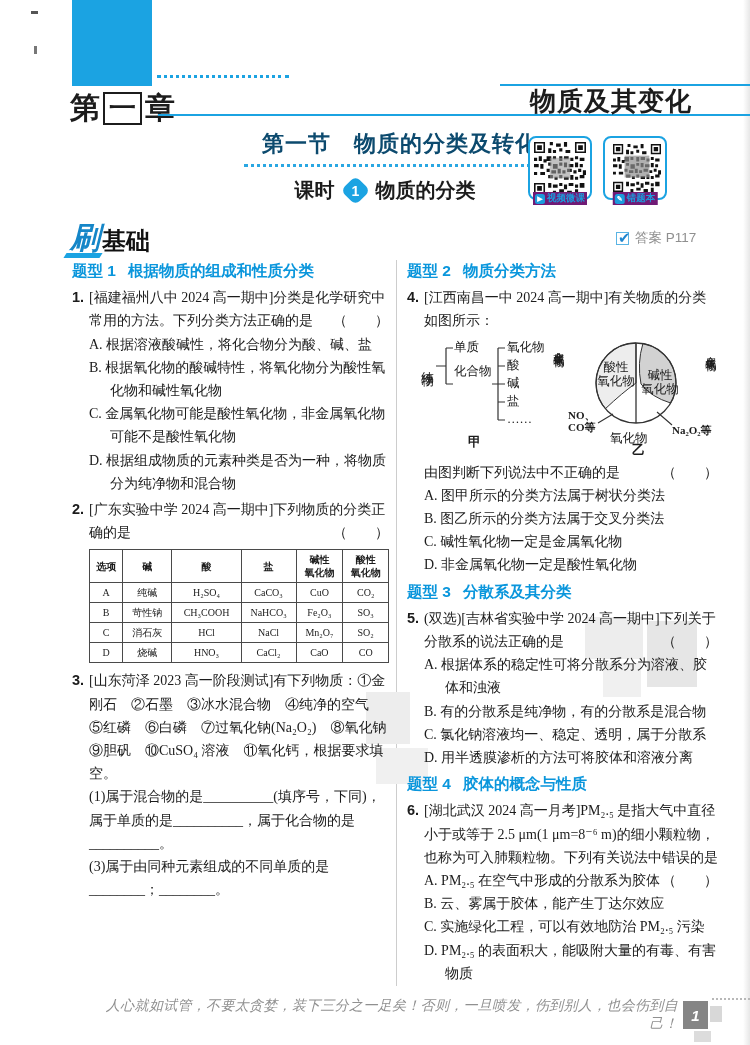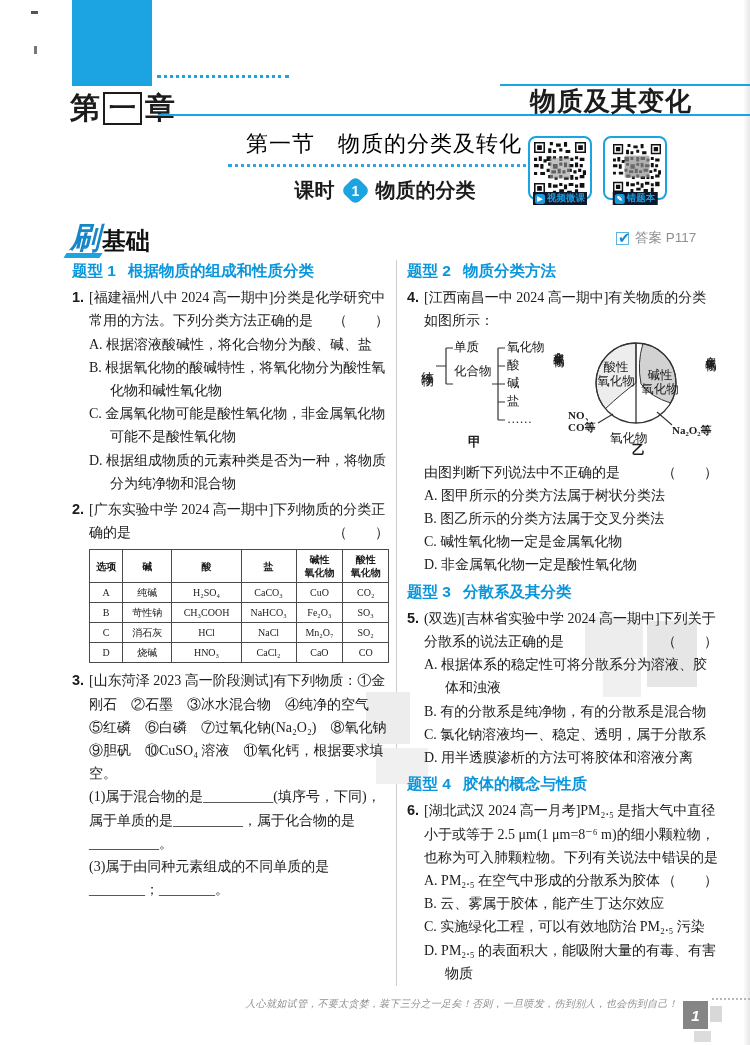--- a/index.html
+++ b/index.html
@@ -12,34 +12,34 @@
   
   .chapter-tab { position: absolute; left: 72px; top: 0; width: 80px; height: 86px; background: #1ba3e2; }
   .dotline { position: absolute; left: 157px; top: 75px; width: 132px; border-top: 3px dotted #1ba3e2; }
   .chapter-title { position: absolute; left: 70px; top: 88px; display: flex; align-items: center; gap: 3px;
                    font-family: "Liberation Sans", sans-serif; font-weight: bold; font-size: 30px; }
   .boxed-char { display: inline-block; border: 2.5px solid #1c1c1c; line-height: 1.0; padding: 1px 4px; font-size: 27px; }
   .unit-topline { position: absolute; left: 500px; top: 84px; width: 250px; height: 2px; background: #1ba3e2; }
   .header-rule { position: absolute; left: 158px; top: 114px; width: 592px; height: 2px; background: #1ba3e2; }
   .unit-title { position: absolute; right: 58px; top: 84px; font-family: "Liberation Sans", sans-serif;
                 font-weight: bold; font-size: 26px; letter-spacing: 1px; }
-  .section-title { position: absolute; left: 228px; top: 129px; width: 312px; text-align: center; color: #000000;
-                   font-family: "Liberation Sans", sans-serif; font-weight: normal; font-size: 22px; letter-spacing: 1px;
+  .section-title { position: absolute; left: 244px; top: 129px; width: 312px; text-align: center; color: #0c4a6e;
+                   font-family: "Liberation Sans", sans-serif; font-weight: bold; font-size: 22px; letter-spacing: 1px;
                    padding-bottom: 5px; border-bottom: 3px dotted #2aa7e2; }
   .lesson-row { position: absolute; left: 230px; top: 177px; width: 310px; display: flex; align-items: center;
                 justify-content: center; gap: 10px; font-family: "Liberation Sans", sans-serif; font-weight: bold; font-size: 20px; }
   .lesson-badge { width: 21px; height: 21px; background: #1ba3e2; border-radius: 6px; transform: rotate(45deg);
                   display: flex; align-items: center; justify-content: center; flex: 0 0 auto; }
   .lesson-badge span { transform: rotate(-45deg); color: #fff; font-size: 14px; font-weight: bold; }
 
   .qr { position: absolute; top: 136px; width: 64px; height: 64px; border: 2px solid #1ba3e2; border-radius: 8px;
         background: #fff; padding: 4px; }
   .qr.v { left: 528px; } .qr.m { left: 603px; padding-left: 8px; }
   .qr svg { width: 100%; height: 100%; display: block; }
-  .qr-label { position: absolute; left: 50%; bottom: -7px; transform: translateX(-50%); background: #0f172a;
+  .qr-label { position: absolute; left: 50%; bottom: -7px; transform: translateX(-50%); background: #701a75;
               white-space: nowrap; color: #1b9bdc; font-family: "Liberation Sans", sans-serif; font-weight: bold;
               font-size: 9.5px; padding: 0 2px; display: flex; align-items: center; gap: 2px; }
   .qr-ico { display: inline-block; width: 10px; height: 10px; line-height: 10px; text-align: center;
             background: #1b9bdc; color: #fff; border-radius: 2.5px; font-size: 7px; }
 
   .drill { position: absolute; left: 70px; top: 218px; display: flex; align-items: flex-end; gap: 2px; }
   .drill-main { color: #1586c8; font-family: "Liberation Sans", sans-serif; font-weight: bold; font-style: italic;
                 font-size: 30px; position: relative; z-index: 1; }
   .drill-main::after { content: ""; position: absolute; left: -5px; bottom: 1px; width: 36px; height: 5px;
                        background: #1ba3e2; transform: skewX(-32deg); z-index: -1; }
@@ -84,21 +84,21 @@
   .wm { position: absolute; }
   .wm i { position: absolute; display: block; }
   .wm1 i.a { left: 0; top: 0; width: 58px; height: 42px; background: #ededed; }
   .wm1 i.b { left: 62px; top: 4px; width: 50px; height: 66px; background: #e6e6e6; }
   .wm1 i.c { left: 18px; top: 46px; width: 38px; height: 34px; background: #f0f0f0; }
   .wm2 i.a { left: 0; top: 0; width: 44px; height: 52px; background: #ededed; }
   .wm2 i.b { left: 10px; top: 56px; width: 52px; height: 36px; background: #f0f0f0; }
 
   
   .footer-quote { position: absolute; right: 72px; top: 997px; width: 580px; text-align: right; color: #909090;
-                  font-style: italic; font-size: 10px; letter-spacing: .3px; }
+                  font-style: italic; font-size: 14px; letter-spacing: .3px; }
   .pagenum { position: absolute; left: 683px; top: 1001px; width: 25px; height: 28px; background: #858585; color: #fff;
              font-family: "Liberation Sans", sans-serif; font-weight: bold; font-style: italic; font-size: 15px;
              display: flex; align-items: center; justify-content: center; }
   .pn-sq1 { position: absolute; left: 710px; top: 1006px; width: 12px; height: 16px; background: #d8d8d8; }
   .pn-sq2 { position: absolute; left: 694px; top: 1031px; width: 17px; height: 11px; background: #dcdcdc; }
   .pn-dots { position: absolute; left: 712px; top: 998px; width: 38px; border-top: 2px dotted #b8b8b8; }
 </style>
 </head>
 <body>
 

